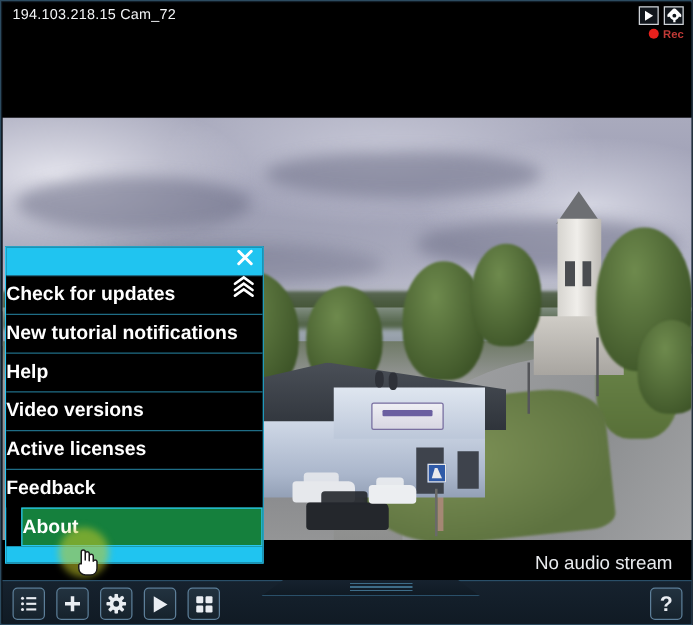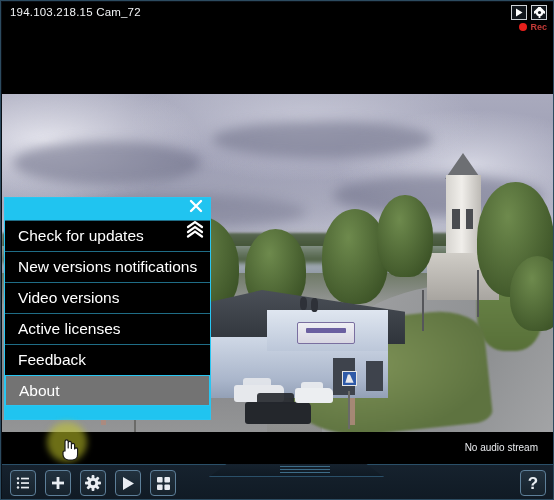--- a/index.html
+++ b/index.html
@@ -129,37 +129,37 @@
   .cam-btn { width:16px; height:15px; border:1px solid #cfd3d8; background:#11161c;
              display:flex; align-items:center; justify-content:center; }
   .cam-btn svg { display:block; }
   #rec-indicator { position:absolute; right:7px; top:20px; z-index:8;
                    display:flex; align-items:center; gap:3px; }
   #rec-dot { width:8px; height:8px; border-radius:50%; background:#e8201c; }
   #rec-text { color:#c23a37; font-size:9px; font-weight:bold; }
 
   
   #no-audio { position:absolute; right:16px; top:440px; z-index:8;
-              color:#e9ebee; font-size:10px; }
+              color:#e9ebee; font-size:15px; }
 
   
   #menu { position:absolute; left:3px; top:196px; width:207px; z-index:20;
           background:#000; border:1px solid #28c6f2; }
   #menu-header { position:relative; height:22px; background:#20c4f0; }
   #menu-close { position:absolute; right:3px; top:-3px; width:22px; height:22px;
                 display:flex; align-items:center; justify-content:center; cursor:pointer; }
   #menu-collapse { position:absolute; right:4px; top:20px; width:22px; height:22px;
                    z-index:21; display:flex; align-items:center; justify-content:center;
                    cursor:pointer; }
   .menu-item { position:relative; height:31px; background:#000; color:#fff;
                font-size:15.5px; display:flex; align-items:center;
-               padding-left:13px; border-top:1px solid #1f6d86; cursor:pointer;
-               white-space:nowrap; }
+               border-top:1px solid #1f6d86; cursor:pointer;
+               white-space:nowrap;font-weight:bold; }
   .menu-item:first-of-type { border-top:none; }
-  .menu-item.hovered { background:#737373; border:1px solid #28c6f2; }
+  .menu-item.hovered { background:#15803d; border:1px solid #28c6f2;margin-left:12px; }
   #menu-footer { height:13px; background:#20c4f0; }
 
   
   #cursor-glow { position:absolute; left:46px; top:421px; width:40px; height:40px;
                  border-radius:50%; background:rgba(196,200,40,.55);
                  filter:blur(3px); z-index:25; pointer-events:none; }
   #cursor-hand { position:absolute; left:58px; top:436px; z-index:26; pointer-events:none; }
 
   
   #toolbar { position:absolute; left:1px; top:463px; width:552px; height:36px;
@@ -306,21 +306,24 @@
         <path d="M3 7 L10 2 L17 7" stroke="#ffffff" stroke-width="2.2" fill="none" stroke-linecap="round"></path>
         <path d="M3 12 L10 7 L17 12" stroke="#ffffff" stroke-width="2.2" fill="none" stroke-linecap="round"></path>
         <path d="M3 16.5 L10 11.5 L17 16.5" stroke="#ffffff" stroke-width="2.2" fill="none" stroke-linecap="round"></path>
       </svg>
     </div>
 
     <div class="menu-item">
       <span>Check for updates</span>
     </div>
     <div class="menu-item">
-      <span>New versions notifications</span>
+      <span>New tutorial notifications</span>
+    </div>
+    <div class="menu-item">
+      <span>Help</span>
     </div>
     <div class="menu-item">
       <span>Video versions</span>
     </div>
     <div class="menu-item">
       <span>Active licenses</span>
     </div>
     <div class="menu-item">
       <span>Feedback</span>
     </div>

